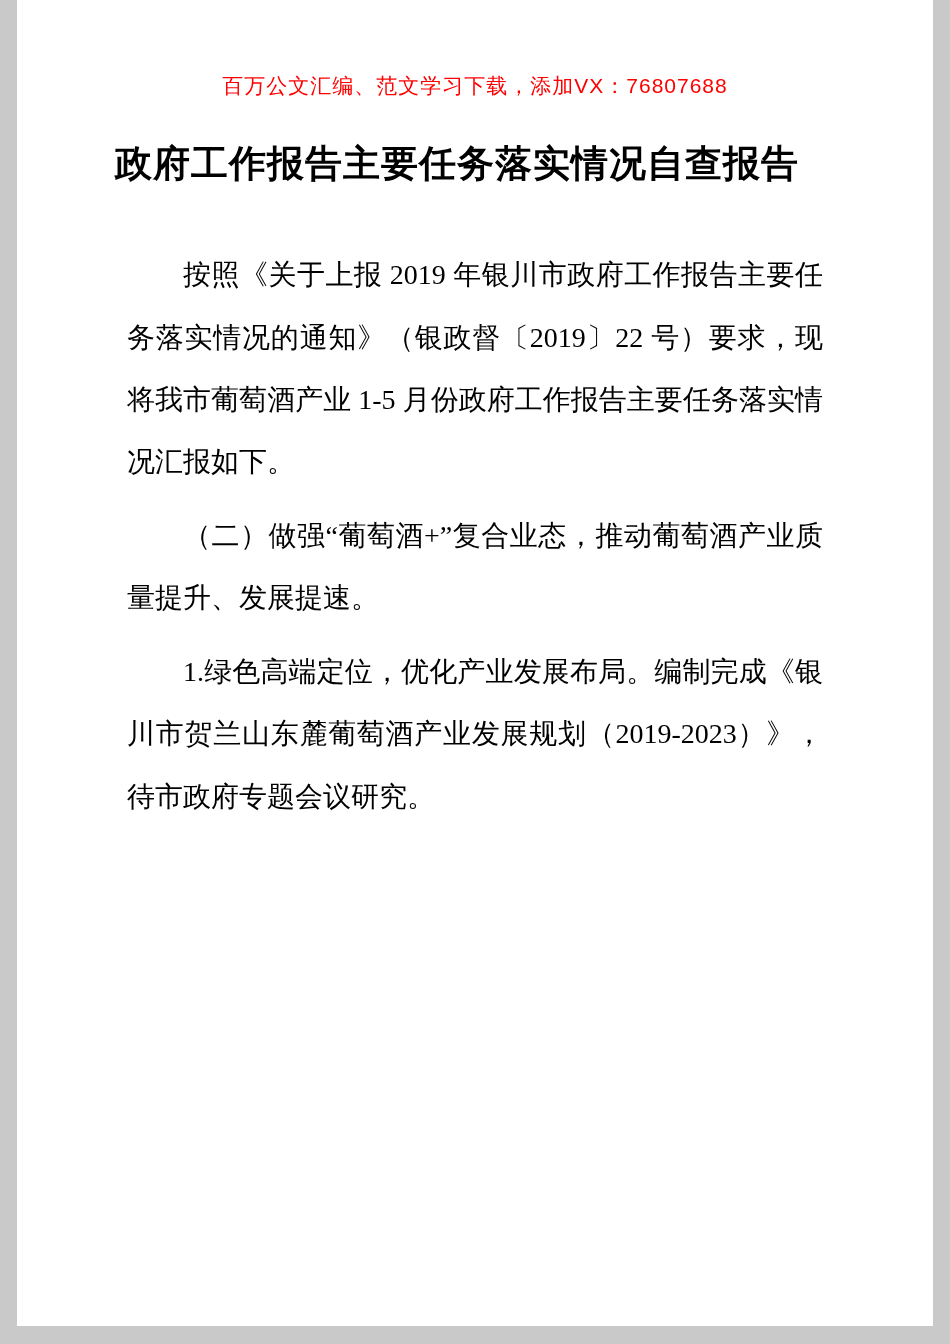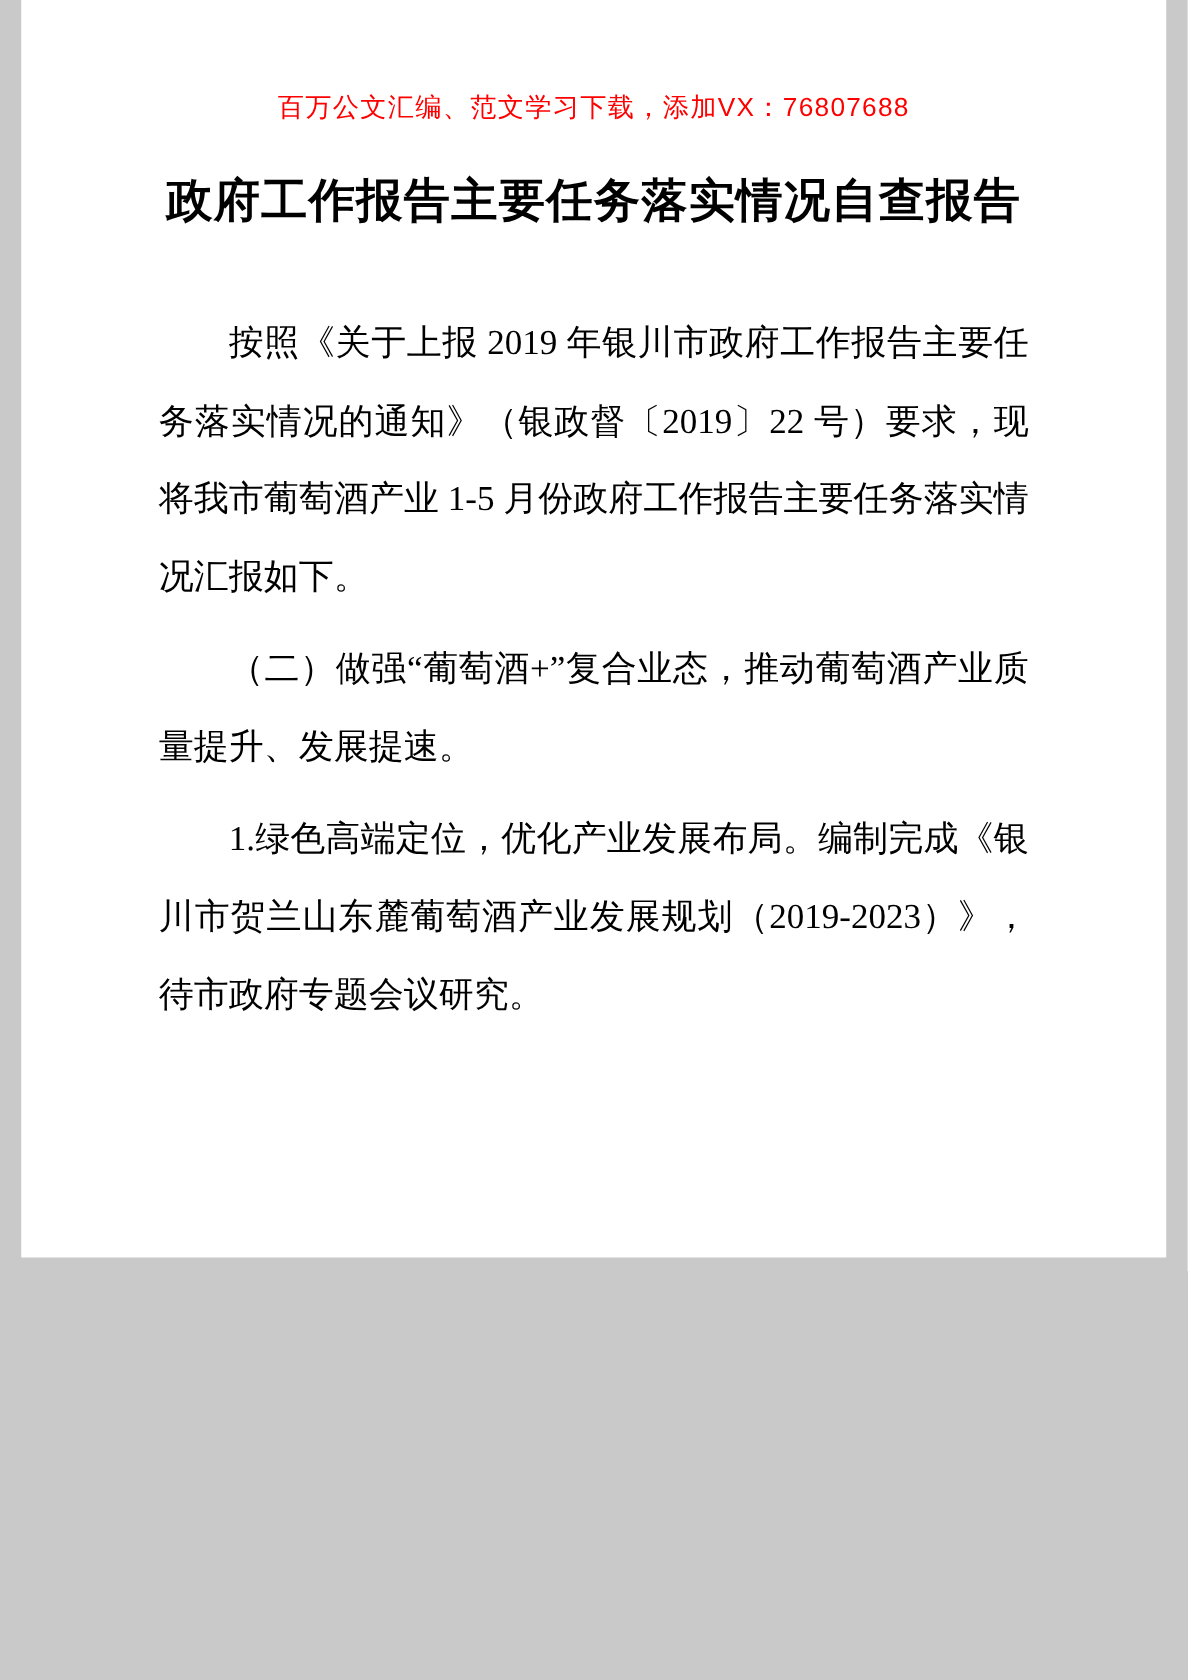--- a/index.html
+++ b/index.html
@@ -16,39 +16,38 @@
   .canvas {
     position: relative;
     width: 950px;
     height: 1344px;
   }
   .page {
     position: absolute;
     left: 17px;
     top: 0;
     width: 916px;
-    height: 1006px;
+    height: 1326px;
     background: #ffffff;
     box-sizing: border-box;
     padding: 72px 98px 0 98px;
     overflow: hidden;
   }
   .watermark {
     text-align: center;
     font-size: 21px;
     letter-spacing: 1px;
     font-family: "Liberation Sans", "DejaVu Sans", sans-serif;
     margin: 0 0 42px 0;
   }
   .doc-title {
-    text-align: center;
     font-size: 37px;
     font-weight: bold;
     color: #000000;
-    font-family: Liberation Mono, monospace;
+    font-family: Liberation Sans, sans-serif;
     margin: 0 0 58px 0;
     letter-spacing: 1px;
     line-height: 1.2;
   }
   .doc-body {
     color: #000000;
   }
   .para {
     margin: 12px;
     font-size: 28px;

